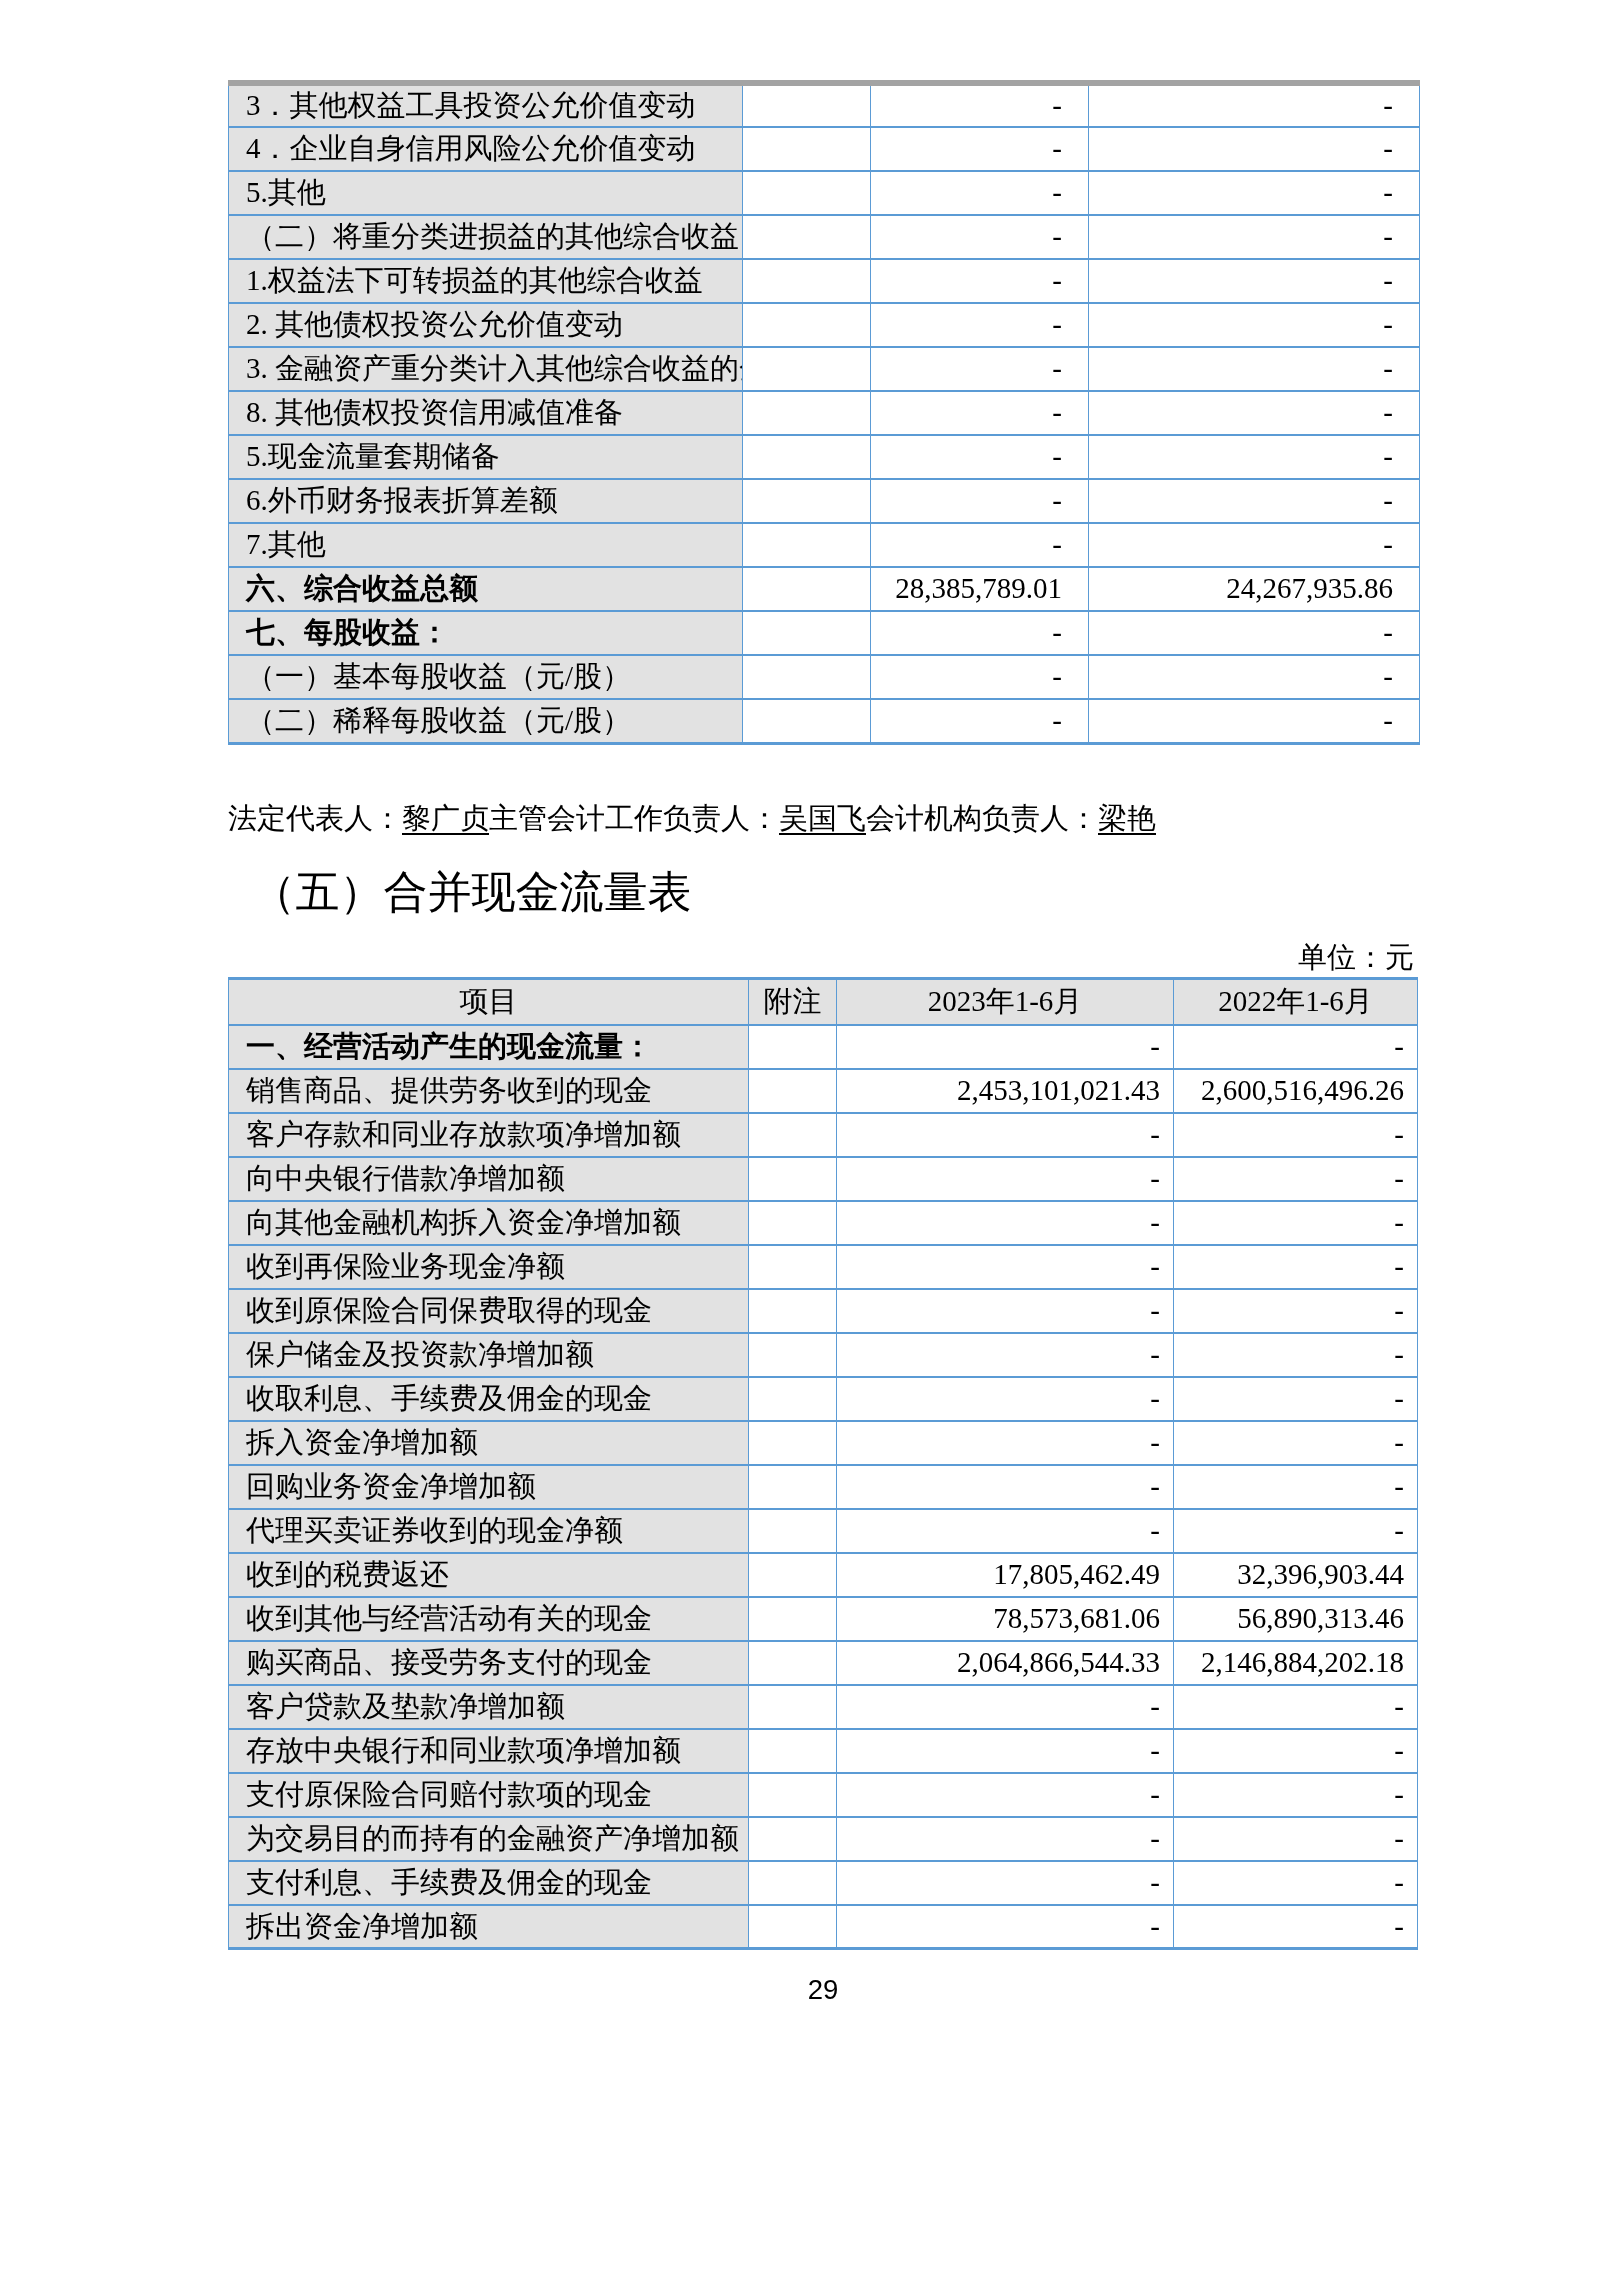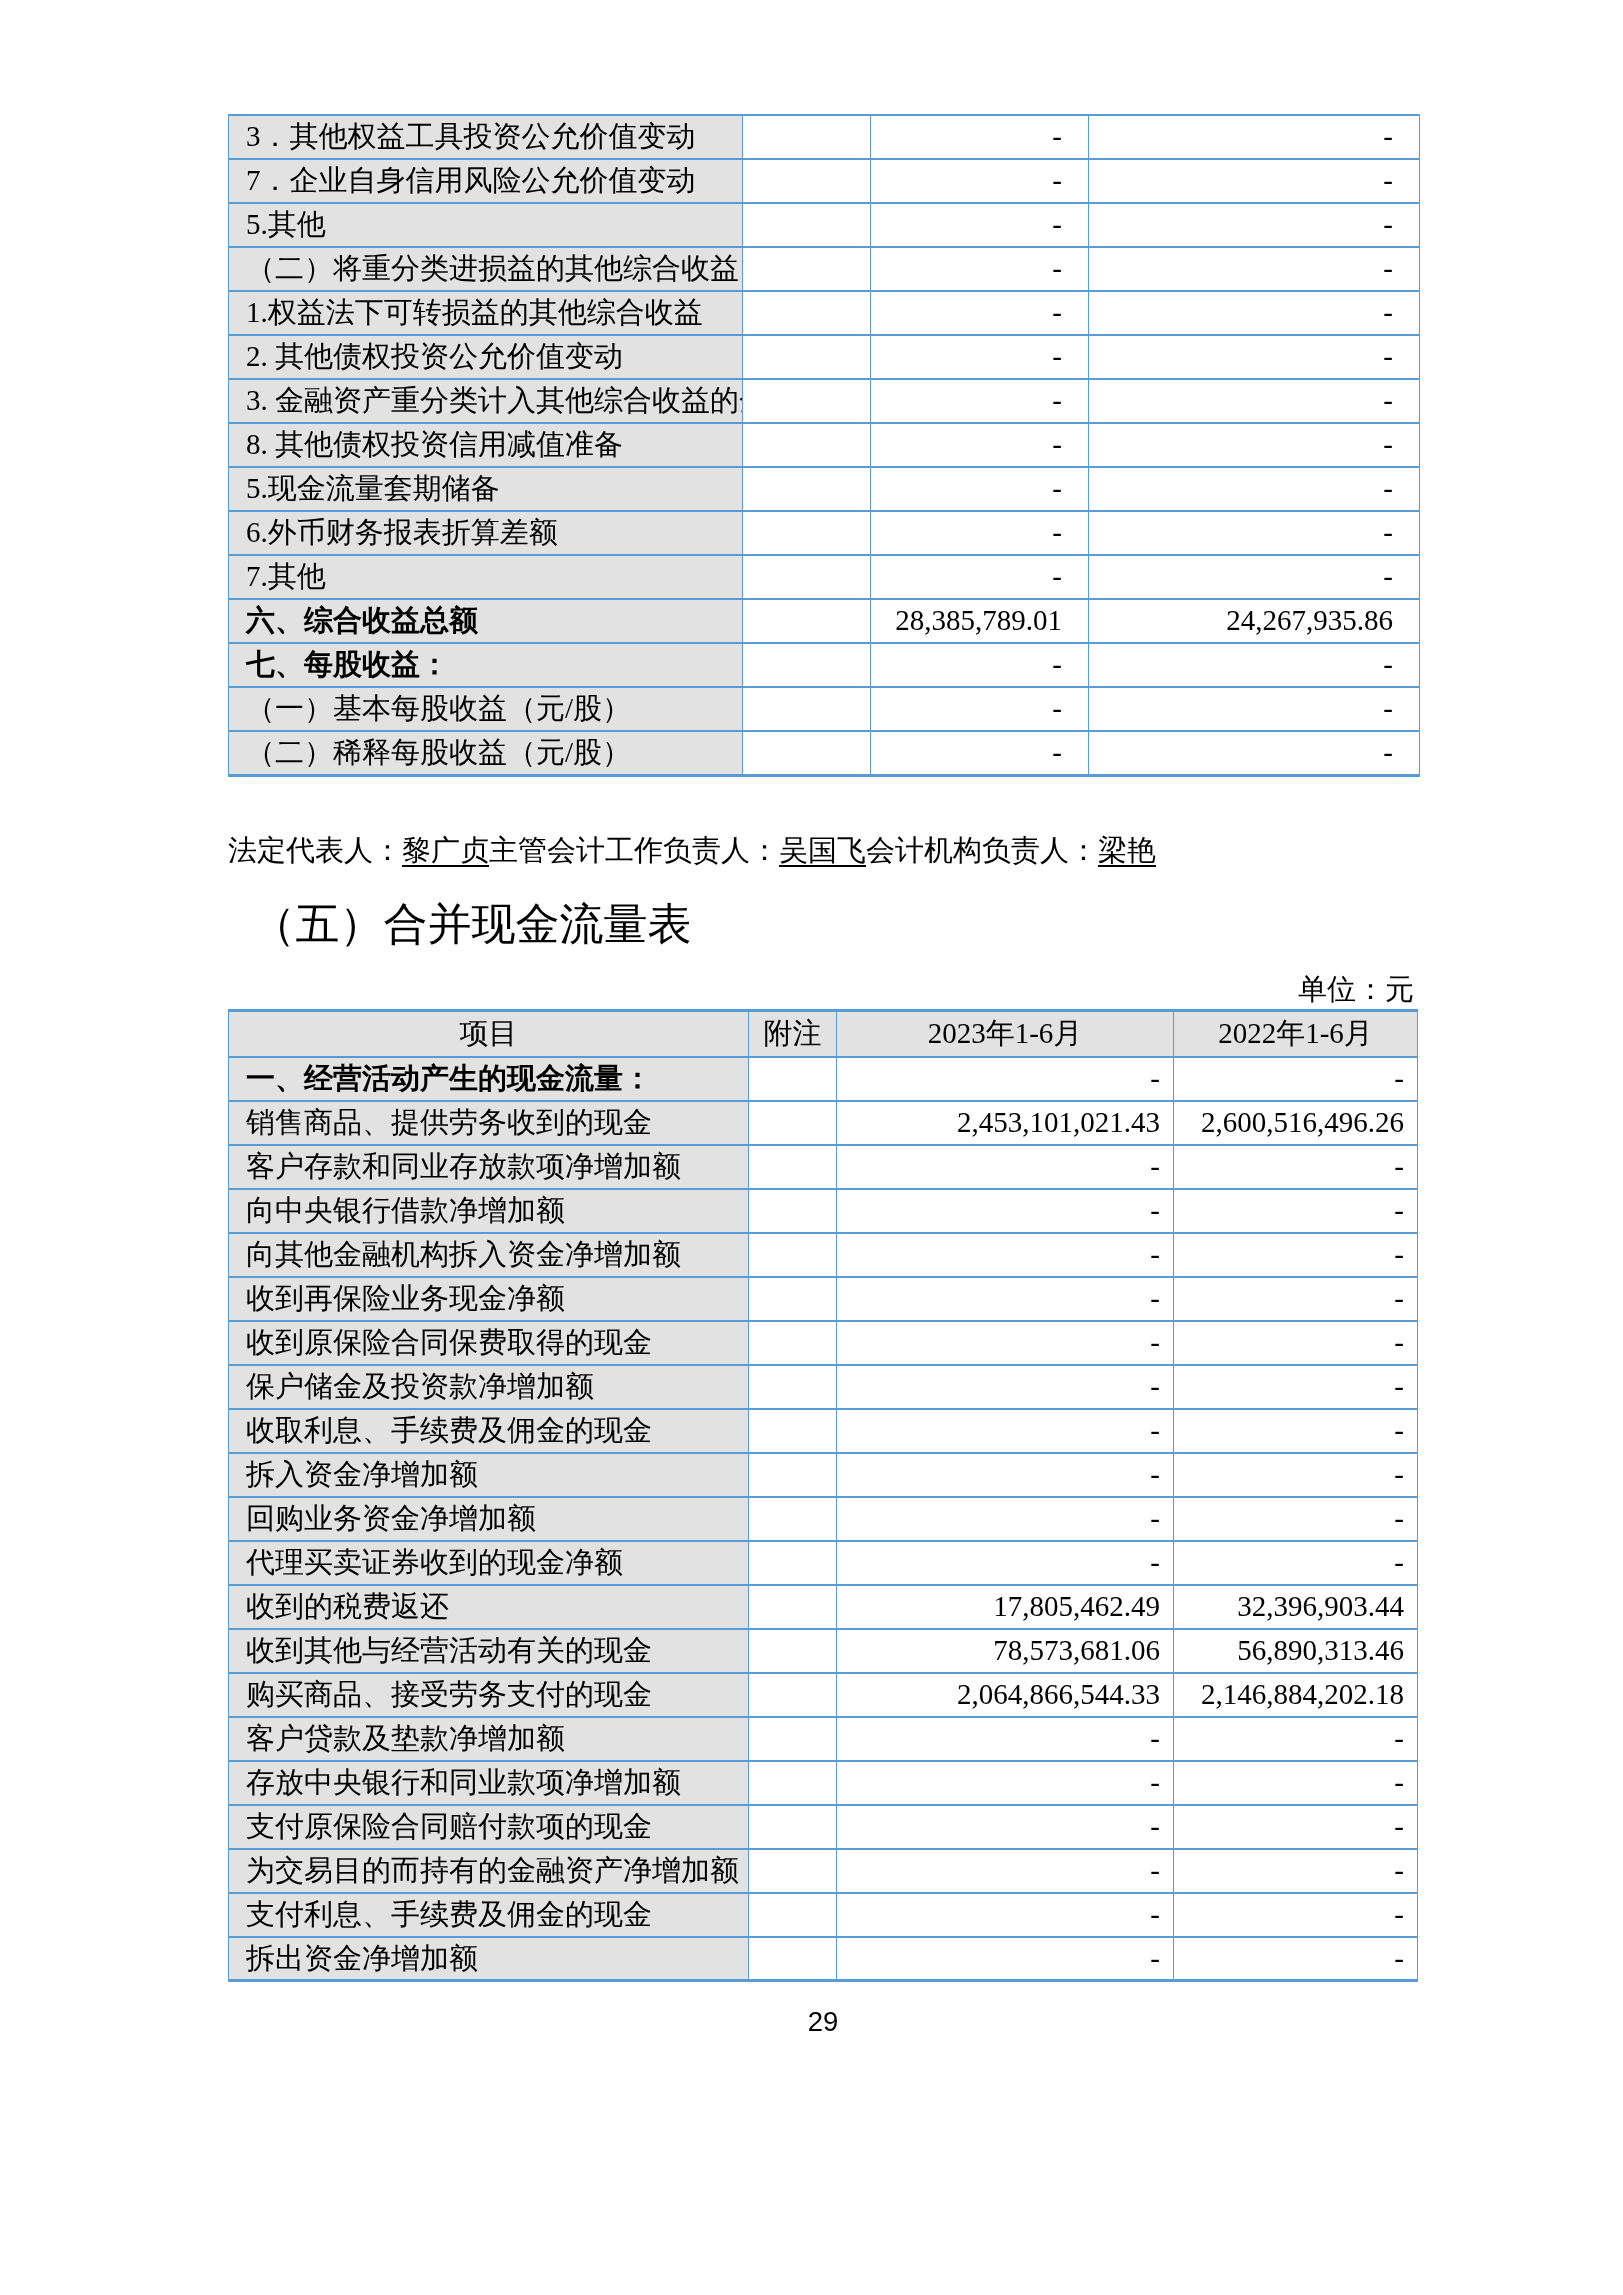--- a/index.html
+++ b/index.html
@@ -12,21 +12,21 @@
   }
   .content { position: absolute; left: 228px; top: 0; width: 1190px; }
 
   table { border-collapse: collapse; table-layout: fixed; width: 100%; }
   td, th {
     border: 2px solid #5b9bd5;
     border-left-width: 1.3px; border-right-width: 1.3px;
     height: 44px; font-size: 29px; line-height: 1.1;
     overflow: hidden; white-space: nowrap; font-weight: normal;
   }
-  table.t1 { margin-top: 114px; border-top: 2px solid #a3a3a3; border-bottom: 3.9px solid #5b9bd5; }
+  table.t1 { margin-top: 80px; border-top: 6px solid #a3a3a3; border-bottom: 3.9px solid #5b9bd5; }
   table.t2 { border-top: 3.3px solid #5b9bd5; border-bottom: 3.9px solid #5b9bd5; }
 
   thead th { background: #e2e2e2; text-align: center; height: 46px; }
 
   td.lab { background: #e2e2e2; text-align: left; padding: 0 6.5px 0 17px; }
   td.note { background: #fff; }
   td.num { background: #fff; text-align: right; padding-right: 26px; }
   .t2 td.num { padding-right: 13px; }
 
   tr.fill td, tr.fill td.num, tr.fill td.note { background: #e2e2e2; }
@@ -61,21 +61,21 @@
         <col style="width:331px">
     </colgroup>
     <tbody>
         <tr>
           <td class="lab">3．其他权益工具投资公允价值变动</td>
           <td class="note"></td>
           <td class="num">-</td>
           <td class="num">-</td>
         </tr>
         <tr>
-          <td class="lab">7．企业自身信用风险公允价值变动</td>
+          <td class="lab">4．企业自身信用风险公允价值变动</td>
           <td class="note"></td>
           <td class="num">-</td>
           <td class="num">-</td>
         </tr>
         <tr>
           <td class="lab">5.其他</td>
           <td class="note"></td>
           <td class="num">-</td>
           <td class="num">-</td>
         </tr>

